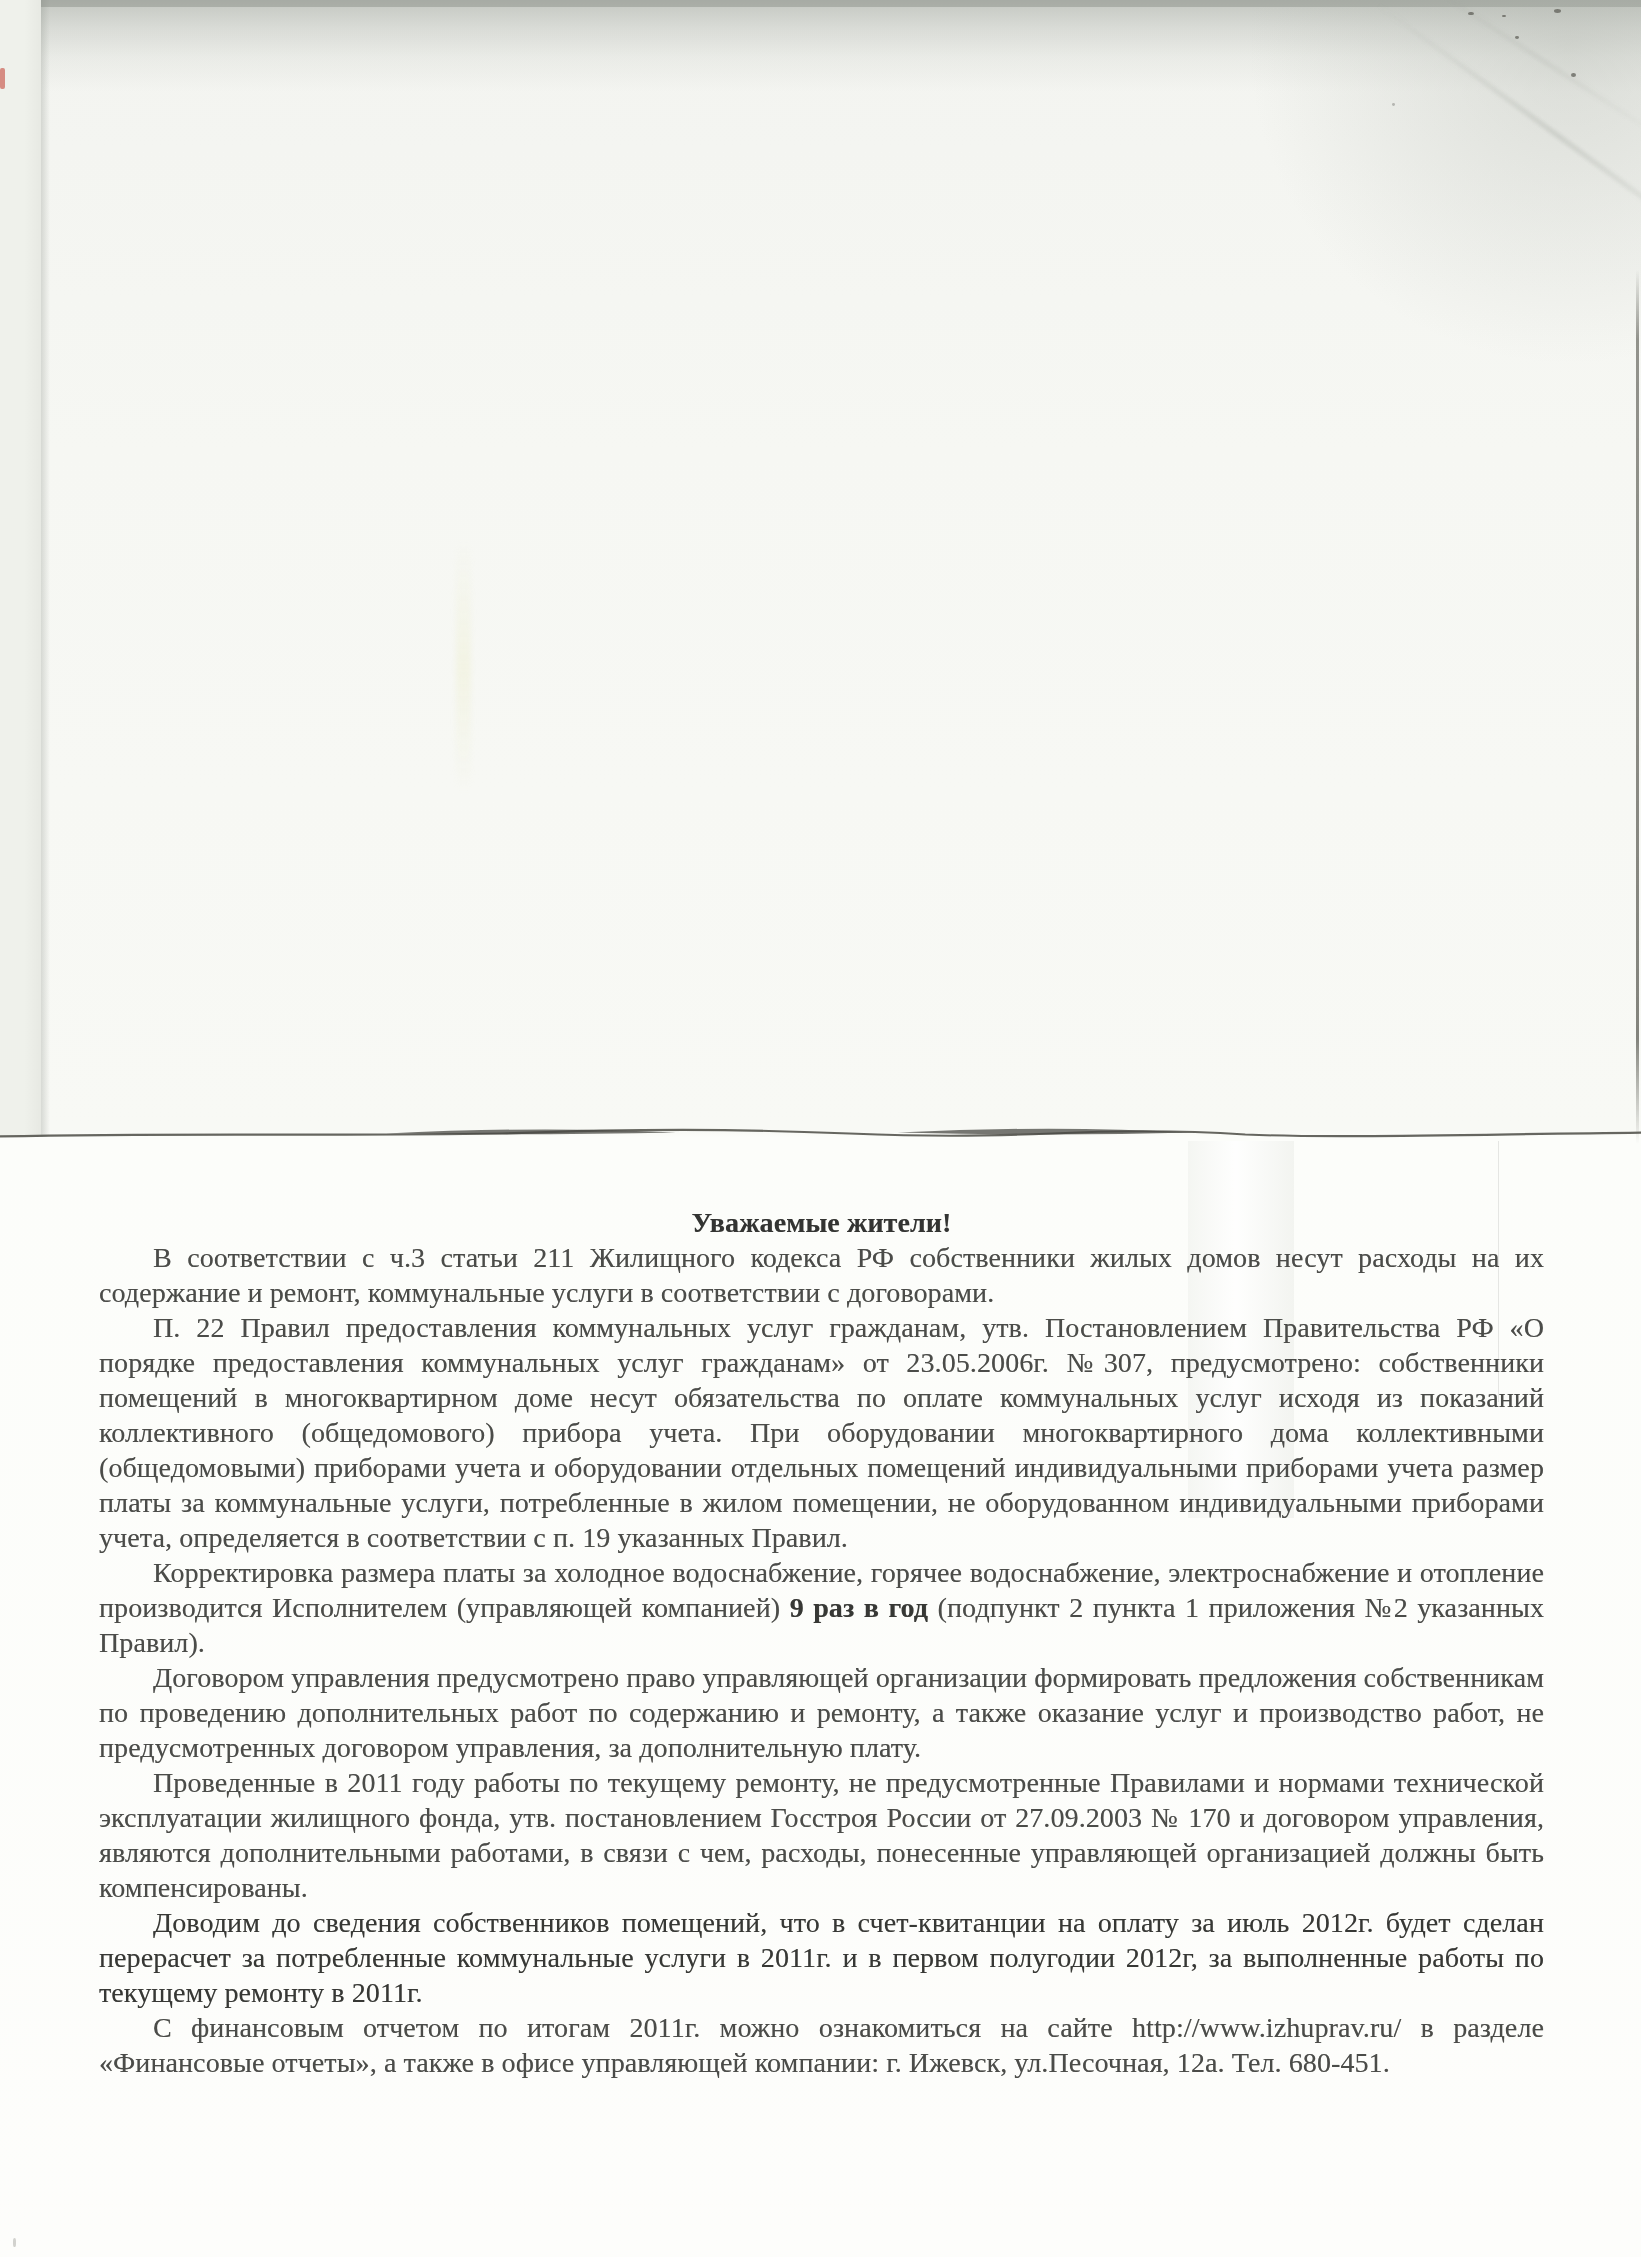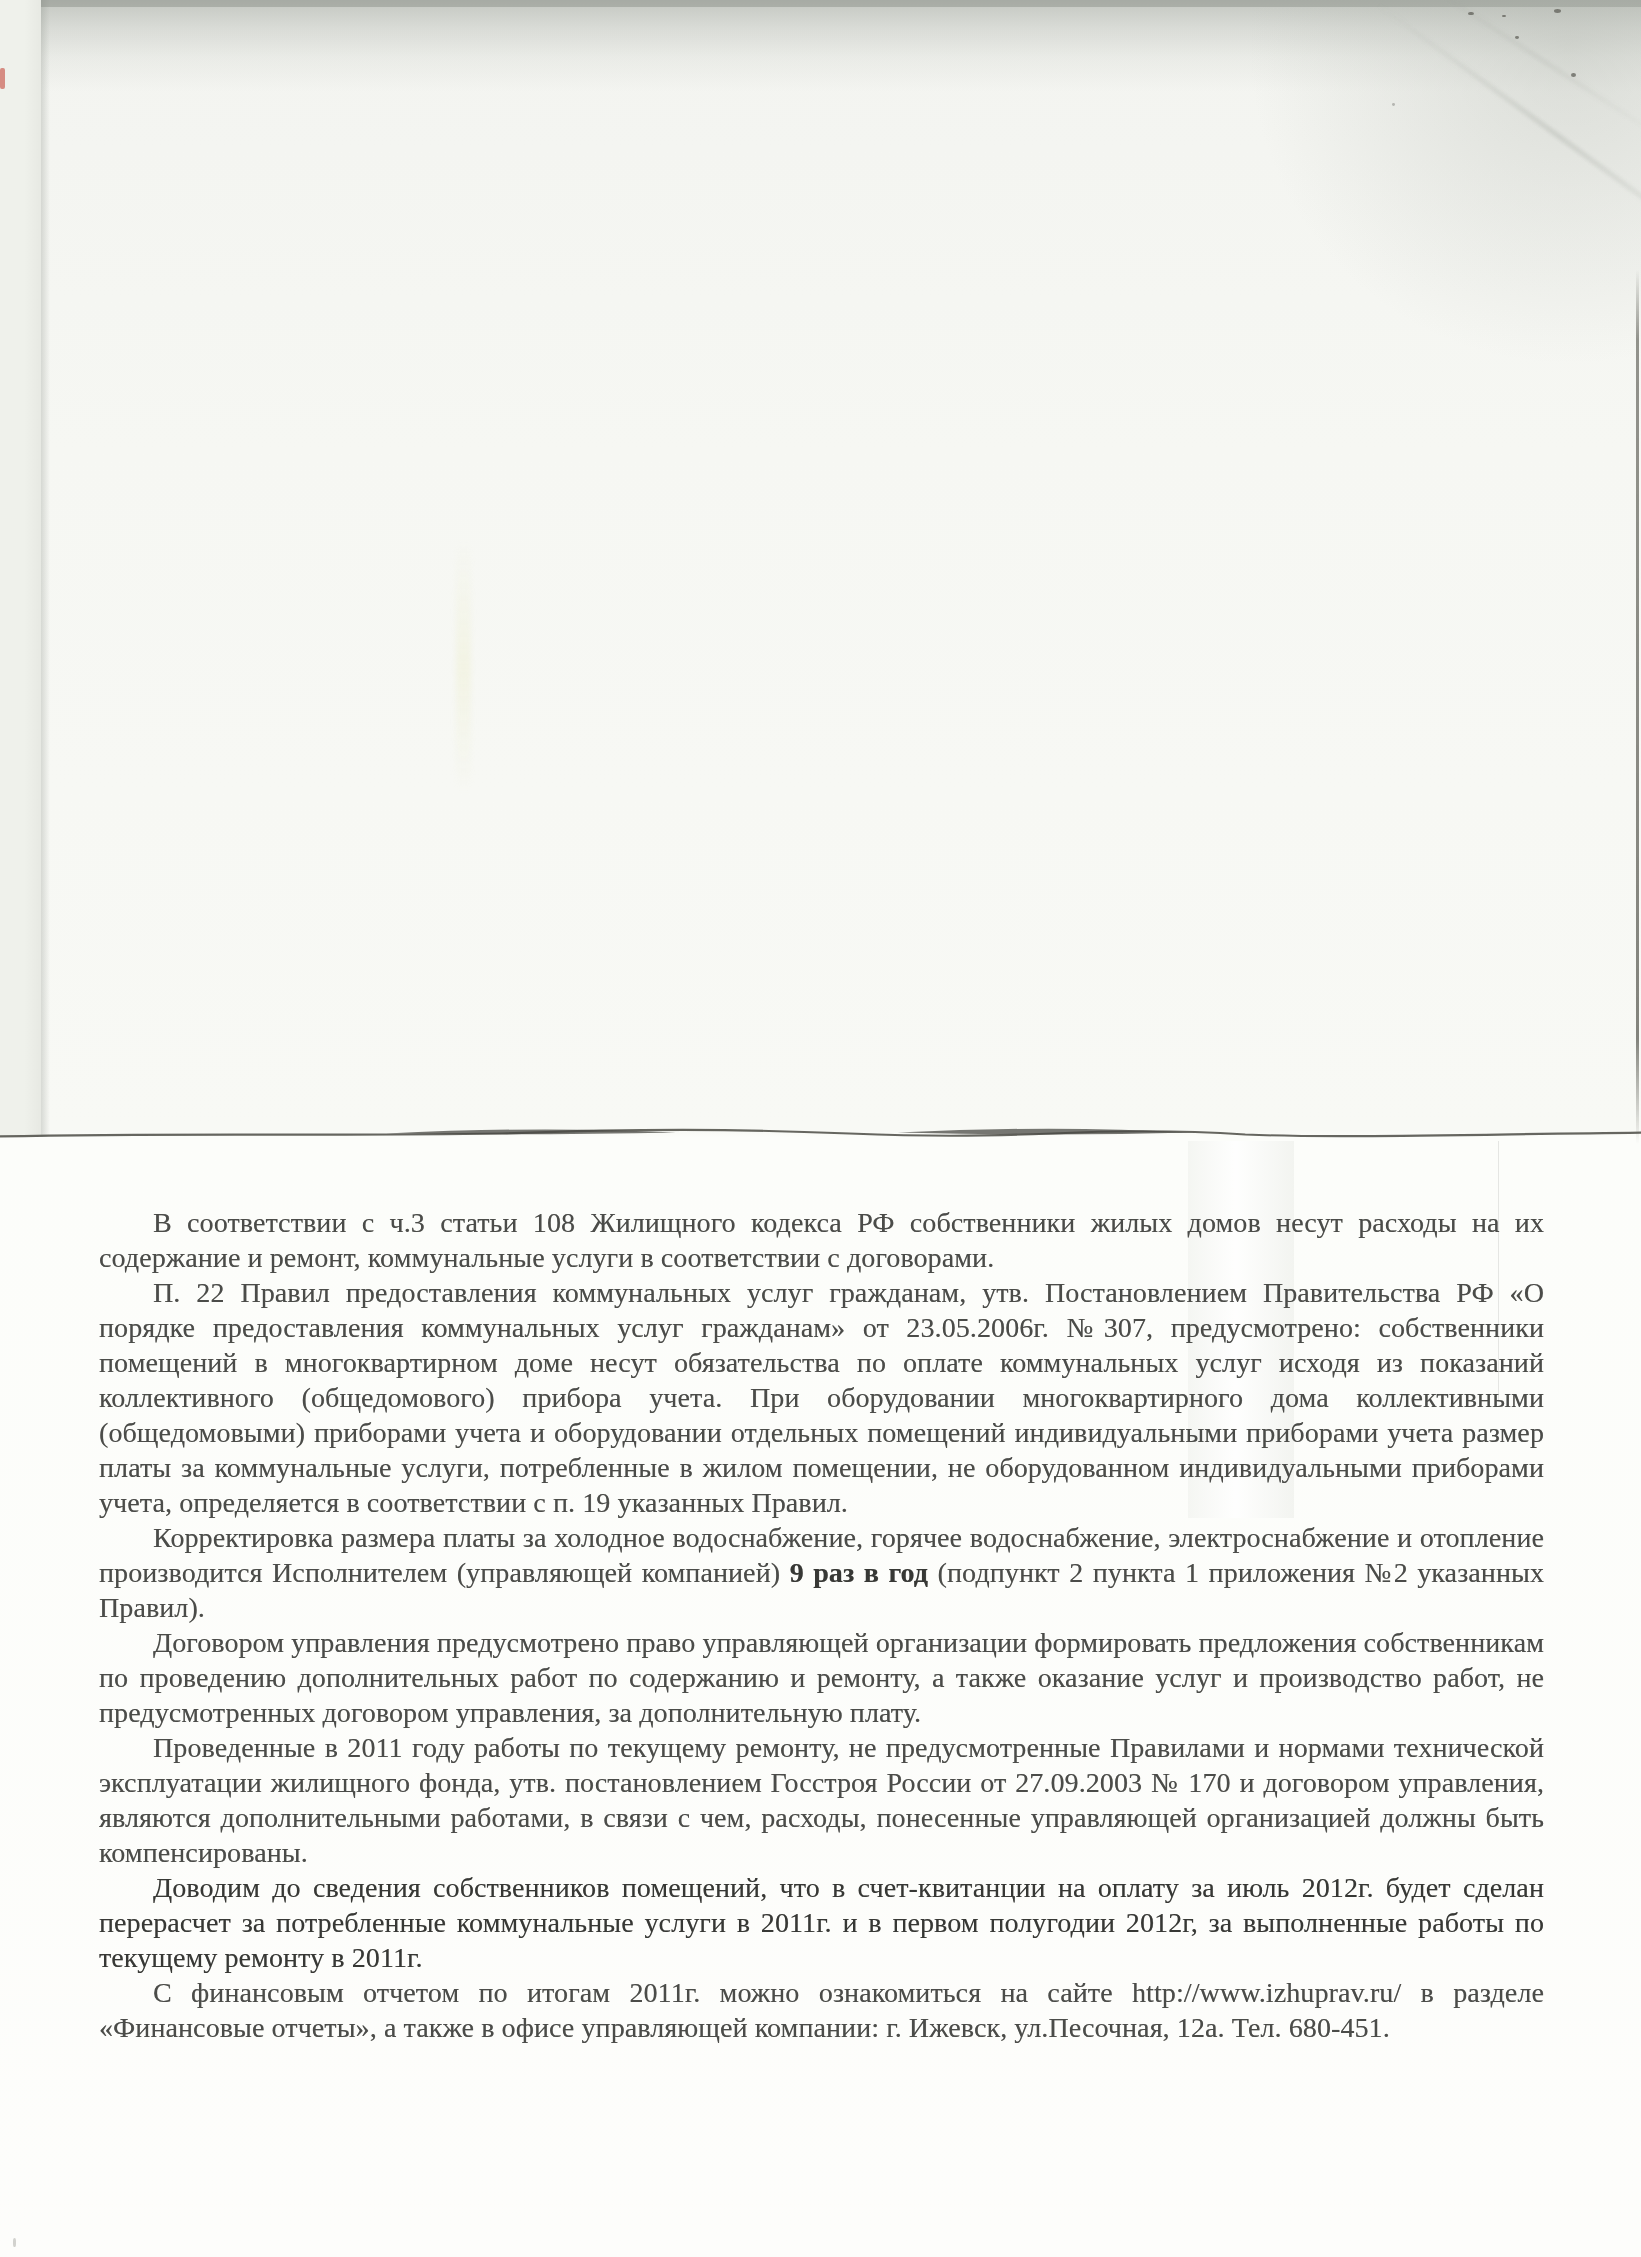--- a/index.html
+++ b/index.html
@@ -152,22 +152,23 @@
 
   <svg class="abs fold-svg" width="1641" height="29" viewBox="0 0 1700 30">
     <path d="M0,17 C200,13 340,17 520,14 C660,9 760,9 880,14 C960,17 1010,17 1090,14 C1170,10 1230,11 1290,15 C1380,19 1520,15 1700,13" stroke="#55554f" stroke-width="2.2" fill="none" opacity="0.9"></path>
     <path d="M400,14 Q560,6 700,13 Q560,16 400,14 Z" fill="#4a4a44" opacity="0.75"></path>
     <path d="M930,13 Q1090,5 1235,13 Q1090,17 930,13 Z" fill="#4a4a44" opacity="0.75"></path>
   </svg>
   <div class="abs below-band"></div>
   <div class="abs below-vline"></div>
 
   <div class="abs text-block">
+    <h1 class="title">Уважаемые жители!</h1>
 
-    <p class="para">В соответствии с ч.3 статьи 108 Жилищного кодекса РФ собственники жилых домов несут расходы на их содержание и ремонт, коммунальные услуги в соответствии с договорами.</p>
+    <p class="para">В соответствии с ч.3 статьи 211 Жилищного кодекса РФ собственники жилых домов несут расходы на их содержание и ремонт, коммунальные услуги в соответствии с договорами.</p>
 
     <p class="para">П. 22 Правил предоставления коммунальных услуг гражданам, утв. Постановлением Правительства РФ «О порядке предоставления коммунальных услуг гражданам» от 23.05.2006г. №307, предусмотрено: собственники помещений в многоквартирном доме несут обязательства по оплате коммунальных услуг исходя из показаний коллективного (общедомового) прибора учета. При оборудовании многоквартирного дома коллективными (общедомовыми) приборами учета и оборудовании отдельных помещений индивидуальными приборами учета размер платы за коммунальные услуги, потребленные в жилом помещении, не оборудованном индивидуальными приборами учета, определяется в соответствии с п. 19 указанных Правил.</p>
 
     <p class="para">
       <span>Корректировка размера платы за холодное водоснабжение, горячее водоснабжение, электроснабжение и отопление производится Исполнителем (управляющей компанией) </span><b>9 раз в год</b><span> (подпункт 2 пункта 1 приложения №2 указанных Правил).</span>
     </p>
 
     <p class="para">Договором управления предусмотрено право управляющей организации формировать предложения собственникам по проведению дополнительных работ по содержанию и ремонту, а также оказание услуг и производство работ, не предусмотренных договором управления, за дополнительную плату.</p>
 
     <p class="para">Проведенные в 2011 году работы по текущему ремонту, не предусмотренные Правилами и нормами технической эксплуатации жилищного фонда, утв. постановлением Госстроя России от 27.09.2003 № 170 и договором управления, являются дополнительными работами, в связи с чем, расходы, понесенные управляющей организацией должны быть компенсированы.</p>

